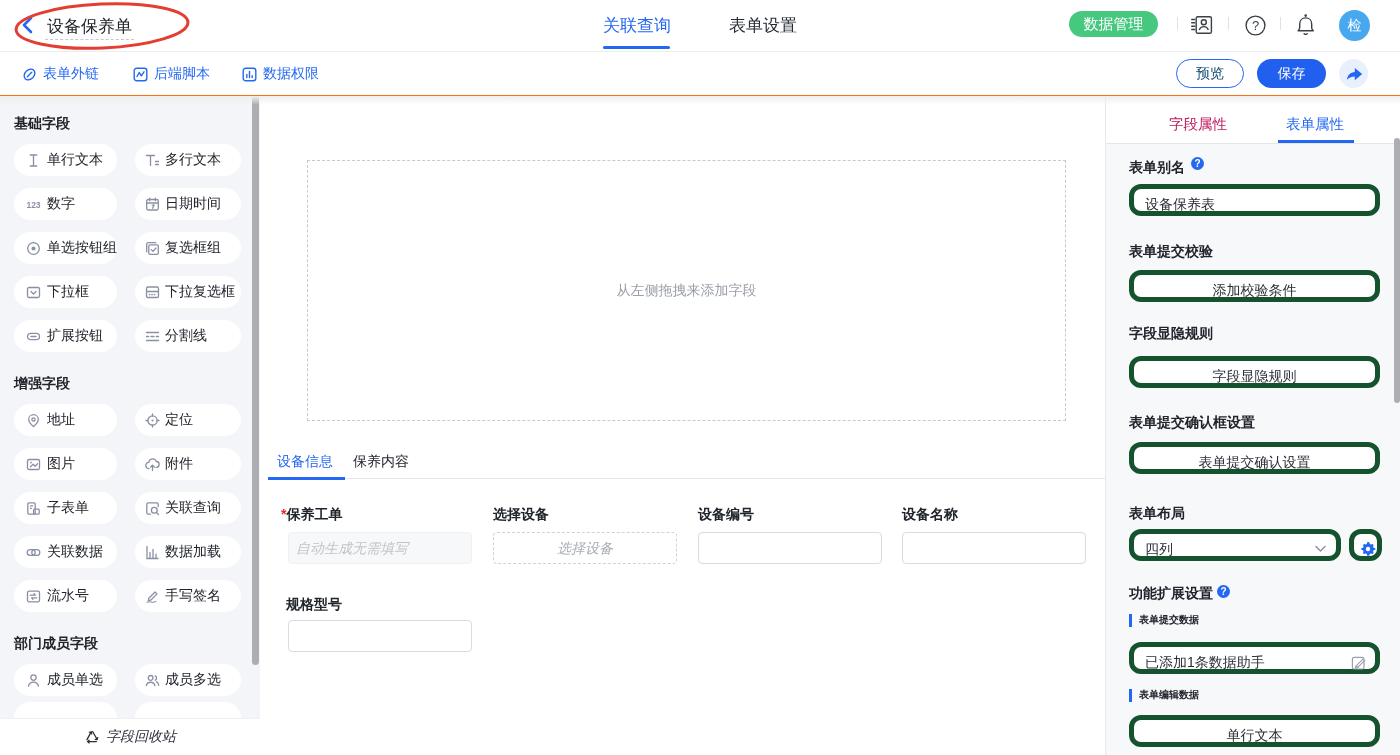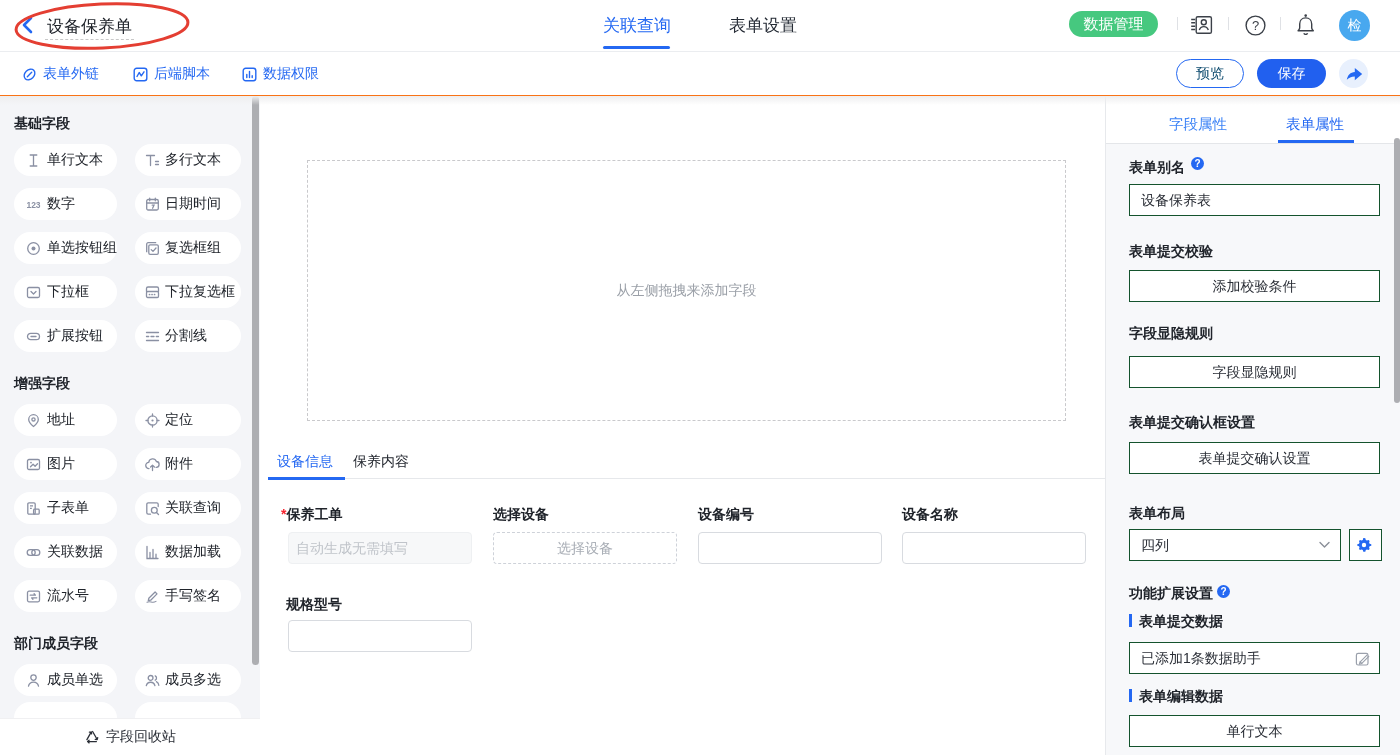--- a/index.html
+++ b/index.html
@@ -46,49 +46,49 @@
 .sec-h { position:absolute; left:14px; font-size:14px; font-weight:bold; color:#20242b; }
 .chip { position:absolute; height:32px; background:#fff; border-radius:16px; display:flex;
   align-items:center; font-size:14px; color:#20242b; }
 .chip .ci { margin-left:12px; margin-right:6px; width:15px; height:15px; flex:none; }
 .chip.c2 .ci { margin-left:10px; margin-right:5px; }
 .chip.c1 { left:14px; width:103px; }
 .chip.c2 { left:135px; width:106px; }
 #lsb-scroll { position:absolute; left:252px; top:0px; width:7px; height:569px; background:#adaeb2; border-radius:3.5px; }
 #recycle { position:absolute; left:0; top:622px; width:260px; height:37px; background:#fff;
   border-top:1px solid #f0f0f2; display:flex; align-items:center; justify-content:center; gap:6px;
-  font-size:14px; color:#2a2e36; }
+  font-size:14px; color:#2a2e36;font-style:italic; }
 
 
 #canvas { position:absolute; left:260px; top:96px; width:845px; height:752px; background:#fff;margin-top:45px; }
 #dashbox { position:absolute; left:47px; top:19px; width:759px; height:261px; border:1px dashed #c9c9cc;
   color:#9ba0a8; font-size:14px; display:flex; align-items:center; justify-content:center; }
 .ctab { position:absolute; top:312px; font-size:14px; }
 #ctab1 { left:277px; color:#2468f2; }
 #ctab2 { left:353px; color:#23272f; }
 #ctab-border { position:absolute; left:8px; top:337px; width:837px; height:1px; background:#e6e8eb; }
 #ctab-underline { position:absolute; left:8px; top:336px; width:77px; height:3px; background:#2468f2; }
 .flabel { position:absolute; font-size:14px; font-weight:bold; color:#20242b; }
 .finput { position:absolute; width:184px; height:32px; border:1px solid #d8dbe0; border-radius:4px;
-  background:#fff; font-size:14px; line-height:30px; }
+  background:#fff; font-size:14px; line-height:30px;font-style:italic; }
 
 
 #rpanel { position:absolute; left:1105px; top:96px; width:295px; height:659px; background:#fff;
   border-left:1px solid #e7e9ec; }
 #rbody { position:absolute; left:0; top:48px; width:294px; height:611px; background:#f7f8fa; }
-.rtab { position:absolute; top:19px; font-size:14.5px; color:#3b82f6; }
+.rtab { position:absolute; top:19px; font-size:14.5px; color:#be185d; }
 #rtab-border { position:absolute; left:0px; top:47px; width:295px; height:1px; background:#e4e6e9; }
 #rtab-underline { position:absolute; left:172px; top:44px; width:76px; height:3px; background:#2468f2; }
 .rlabel { position:absolute; left:23px; font-size:14px; font-weight:bold; color:#20242b; }
-.rbtn { position:absolute; left:23px; width:251px; height:32px; border:1px solid #14532d; border-radius:0;
+.rbtn { position:absolute; left:23px; width:251px; height:32px; border:5px solid #14532d; border-radius:12px;
   background:#fff; font-size:14px; color:#2a2e36; text-align:center; line-height:30px; }
 .qmark { position:absolute; width:13px; height:13px; border-radius:50%; background:#2468f2; color:#fff;
   font-size:10px; font-weight:bold; text-align:center; line-height:13px; }
 .bluebar { position:absolute; left:23px; width:3px; height:13px; background:#2468f2; }
-.rsub { position:absolute; left:33px; font-size:14px; font-weight:bold; color:#20242b;font-family:Liberation Mono, monospace; }
+.rsub { position:absolute; left:33px; font-size:10px; font-weight:bold; color:#20242b;font-family:Liberation Mono, monospace; }
 #rpanel-scroll { position:absolute; left:288px; top:42px; width:6px; height:265px; background:#adaeb2; border-radius:3px; }
 </style>
 </head>
 <body>
 <div id="page">
 
   <div id="header">
     <svg id="back" viewBox="0 0 14 18">
         <path d="M11 2 L4 9 L11 16" fill="none" stroke="#2468f2" stroke-width="2.6" stroke-linecap="round" stroke-linejoin="round"></path>
       </svg>

